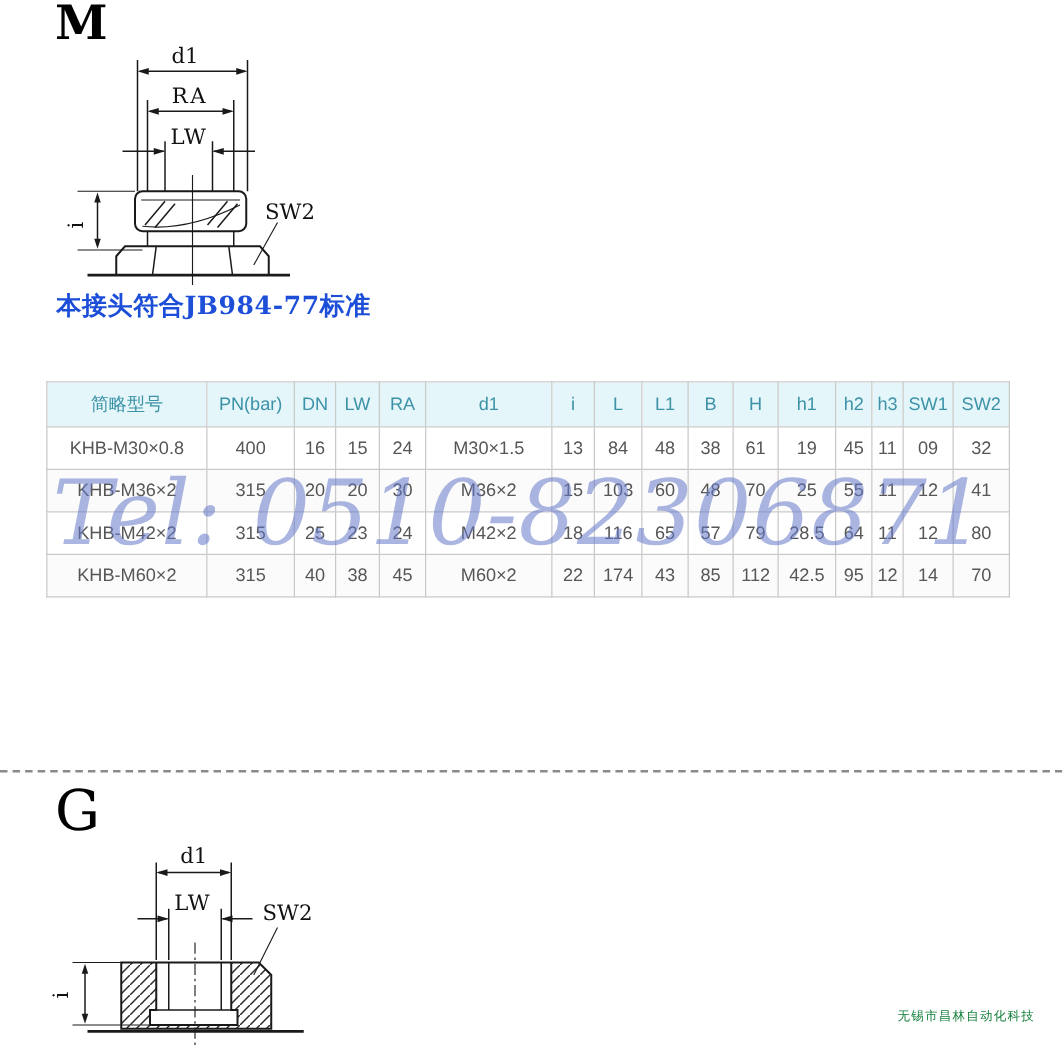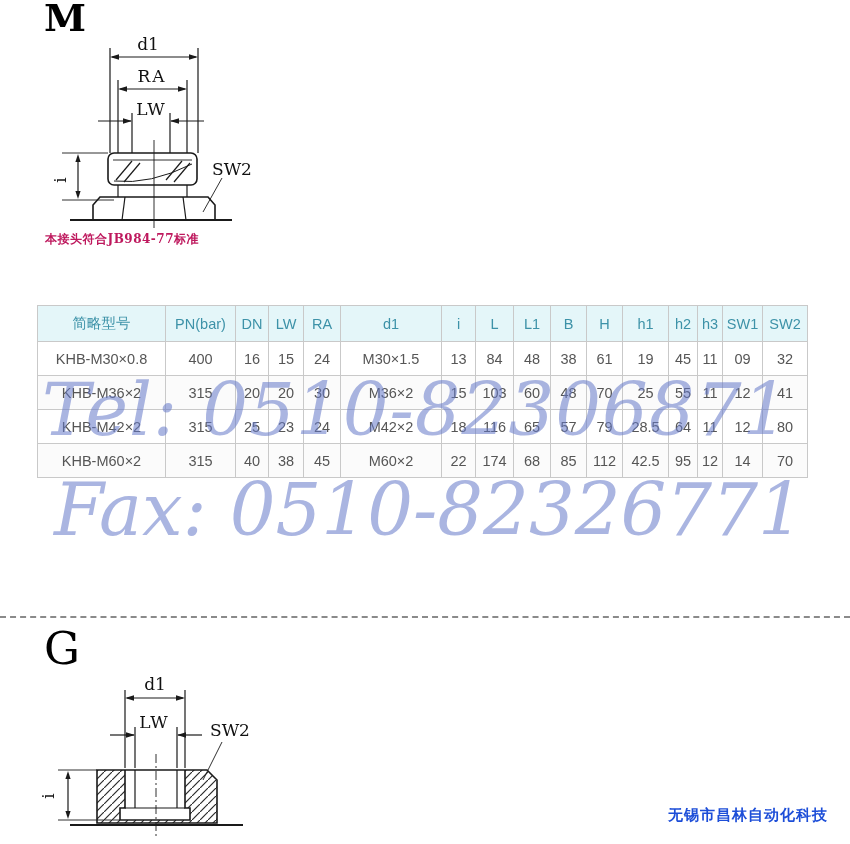--- a/index.html
+++ b/index.html
@@ -14,21 +14,21 @@
 
   
   .diagram { position:absolute; }
   .diagram-m { left:40px; top:30px; }
   .diagram-g { left:40px; top:668px; }
   .diagram svg { display:block; }
   .dim-text { font-family:"DejaVu Serif", serif; font-size:17px; fill:#111; }
 
   .caption-m {
     position:absolute; left:45px; top:231px;
-    font-family:"DejaVu Serif", serif; font-size:12px; font-weight:600; color:#be185d;
+    font-family:"DejaVu Serif", serif; font-size:20px; font-weight:600; color:#1d4ed8;
     letter-spacing:0.5px; white-space:nowrap;
   }
 
   
   .spec-table-wrap { position:absolute; left:37px; top:305px; }
   table.spec { border-collapse:collapse; table-layout:fixed; width:725px;padding-left:34px; }
   table.spec th, table.spec td {
     border:1px solid #c9c9c9; text-align:center; vertical-align:middle;
     padding:0; overflow:hidden; white-space:nowrap;
   }
@@ -45,21 +45,21 @@
     color:rgba(100,120,200,0.55); white-space:nowrap; pointer-events:none; z-index:5;font-style:italic;
   }
   .wm-tel { left:42px; top:374px; letter-spacing:1px; }
   .wm-fax { left:54px; top:474px; letter-spacing:0px; }
 
   
   .page-break { position:absolute; left:0; top:616px; width:850px; height:0; border-top:2px dashed #8a8a8a; }
 
   .company {
     position:absolute; right:22px; top:806px;
-    font-size:15px; font-weight:bold; color:#1d4ed8; letter-spacing:1px; white-space:nowrap;
+    font-size:10px; font-weight:normal; color:#15803d; letter-spacing:1px; white-space:nowrap;
   }
 </style>
 </head>
 <body>
 
 <div class="page">
 
   <div class="big-letter letter-m">M</div>
 
   <div class="diagram diagram-m">
@@ -226,35 +226,34 @@
           </tr>
           <tr>
             <td>KHB-M60×2</td>
             <td>315</td>
             <td>40</td>
             <td>38</td>
             <td>45</td>
             <td>M60×2</td>
             <td>22</td>
             <td>174</td>
-            <td>68</td>
+            <td>43</td>
             <td>85</td>
             <td>112</td>
             <td>42.5</td>
             <td>95</td>
             <td>12</td>
             <td>14</td>
             <td>70</td>
           </tr>
         </tbody>
     </table>
   </div>
 
   <div class="watermark wm-tel">Tel: 0510-82306871</div>
-  <div class="watermark wm-fax">Fax: 0510-82326771</div>
 
   <div class="page-break"></div>
 
   <div class="big-letter letter-g">G</div>
 
   <div class="diagram diagram-g">
     <svg width="230" height="175" viewBox="0 0 230 175">
       <defs>
         <pattern id="g-hatch" patternUnits="userSpaceOnUse" width="8" height="8">
           <path d="M-2,10 L10,-2" stroke="#2a2a2a" stroke-width="1.2" fill="none"></path>

